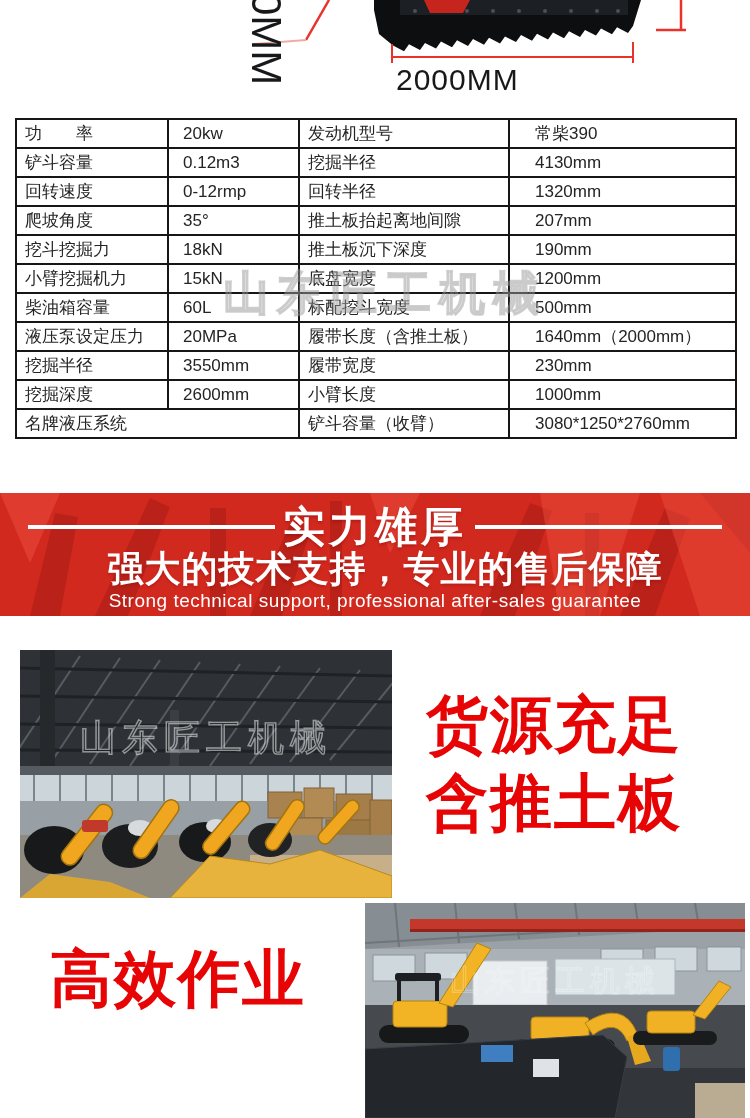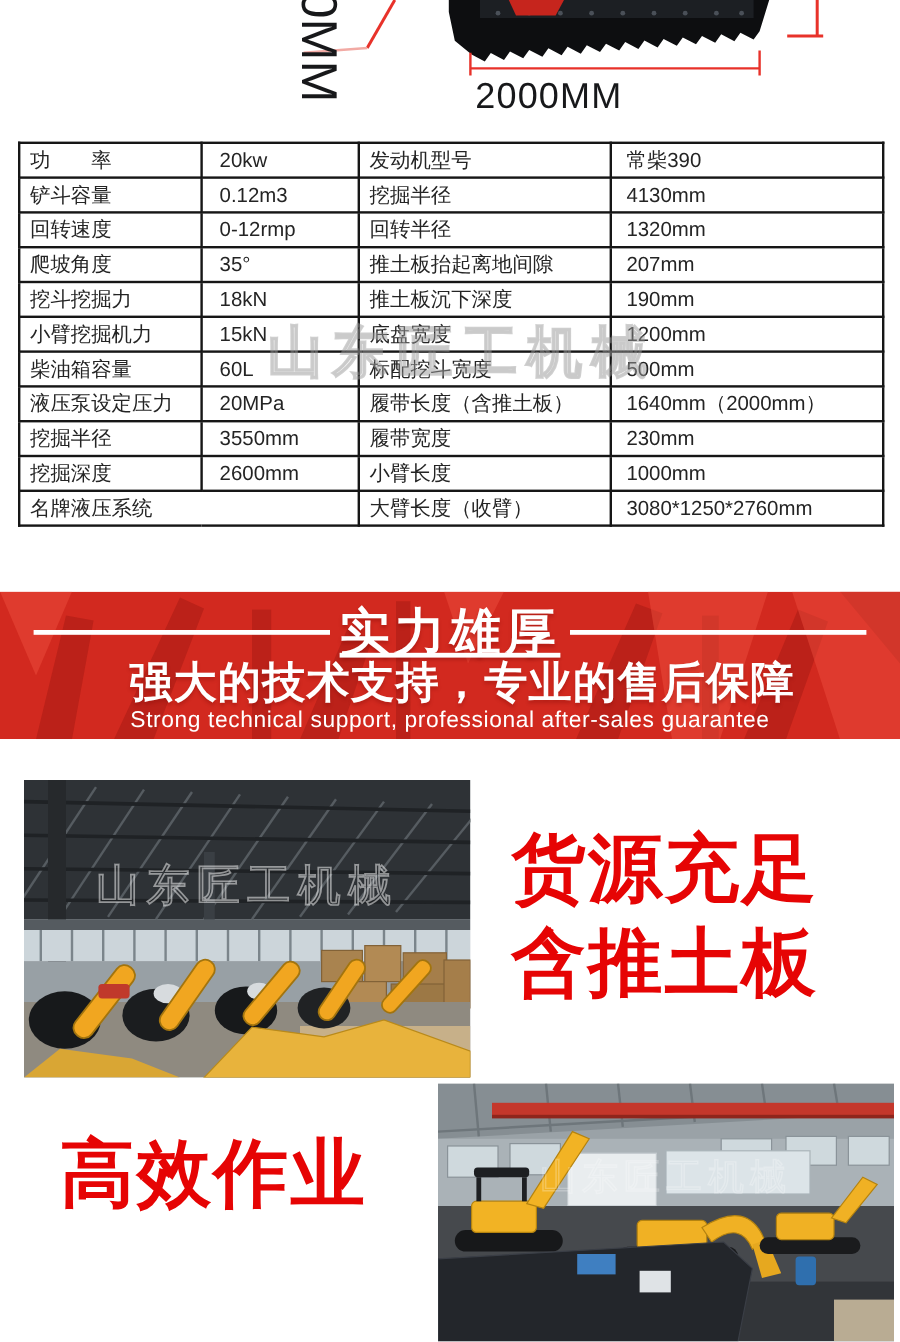--- a/index.html
+++ b/index.html
@@ -9,34 +9,34 @@
   
   .hero{position:absolute;left:0;top:0;width:750px;height:112px;}
   .hero svg{display:block;}
 
   
   .spec-wrap{position:absolute;left:15px;top:118px;width:600px;}
   table.spec{border-collapse:collapse;width:720px;table-layout:fixed;}
   table.spec td{border:2px solid #161616;height:23px;padding:2px 8px;
                 font-size:17px;color:#242424;white-space:nowrap;overflow:hidden;}
   table.spec td.c2{padding-left:14px;}
-  table.spec td.c4{padding-left:12px;}
+  table.spec td.c4{padding-left:25px;}
   .tbl-watermark{position:absolute;left:140px;top:145px;width:460px;text-align:center;
                  font-size:46px;font-weight:700;letter-spacing:8px;color:rgba(170,170,170,0.12);
                  -webkit-text-stroke:1.5px rgba(150,150,150,0.45);pointer-events:none;}
 
   
   .banner{position:absolute;left:0;top:493px;width:750px;height:123px;overflow:hidden;}
   .banner .bg{position:absolute;inset:0;}
   .banner-title-row{position:absolute;left:0;top:6px;width:750px;display:flex;align-items:center;}
   .banner-line{height:4px;background:#fff;flex:1;}
   .banner-line.left{margin-left:28px;}
   .banner-line.right{margin-right:28px;}
   .banner-title{color:#fff;font-size:42px;font-weight:800;letter-spacing:4px;padding:0 8px;
-                text-shadow:0 2px 3px rgba(120,10,5,.35);white-space:nowrap;text-decoration:underline;}
+                text-shadow:0 2px 3px rgba(120,10,5,.35);white-space:nowrap;}
   .banner-sub{position:absolute;left:10px;top:52px;width:750px;text-align:center;color:#fff;
               font-size:36px;font-weight:700;letter-spacing:1px;white-space:nowrap;
               text-shadow:0 2px 3px rgba(120,10,5,.3);}
   .banner-en{position:absolute;left:0;top:97px;width:750px;text-align:center;color:#fff;
              font-size:19px;font-weight:400;letter-spacing:.5px;white-space:nowrap;}
 
   
   .photo1{position:absolute;left:20px;top:650px;width:372px;height:248px;}
   .photo2{position:absolute;left:365px;top:903px;width:380px;height:215px;}
   .photo1 svg,.photo2 svg{display:block;}
@@ -160,21 +160,21 @@
             <td class="c4">230mm</td>
           </tr>
         <tr>
             <td class="c1">挖掘深度</td>
             <td class="c2">2600mm</td>
             <td class="c3">小臂长度</td>
             <td class="c4">1000mm</td>
           </tr>
         <tr>
             <td class="c1" colspan="2">名牌液压系统</td>
-            <td class="c3">大臂长度（收臂）</td>
+            <td class="c3">铲斗容量（收臂）</td>
             <td class="c4">3080*1250*2760mm</td>
           </tr>
       </tbody>
     </table>
     <div class="tbl-watermark">山东匠工机械</div>
   </div>
 
   <div class="banner">
     <svg class="bg" width="750" height="123" viewBox="0 0 750 123" preserveAspectRatio="none">
       <rect width="750" height="123" fill="#d2291f"></rect>

